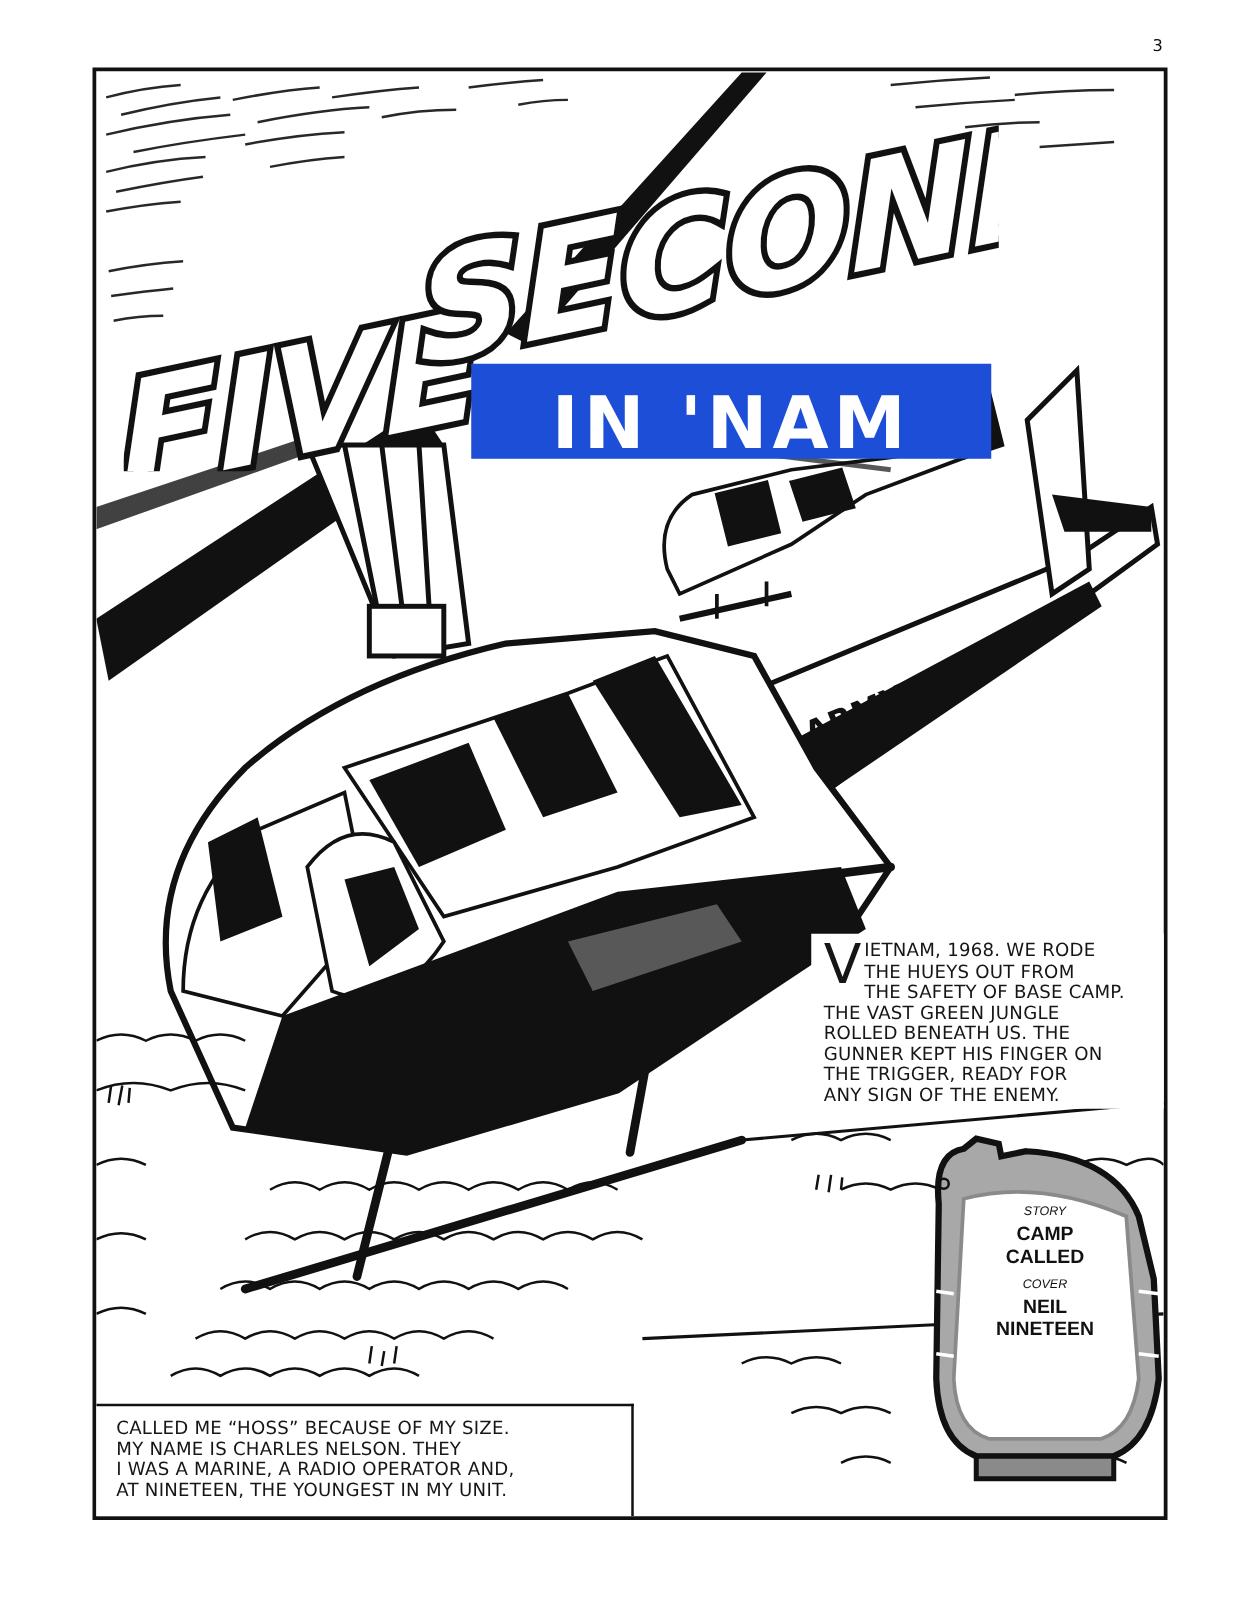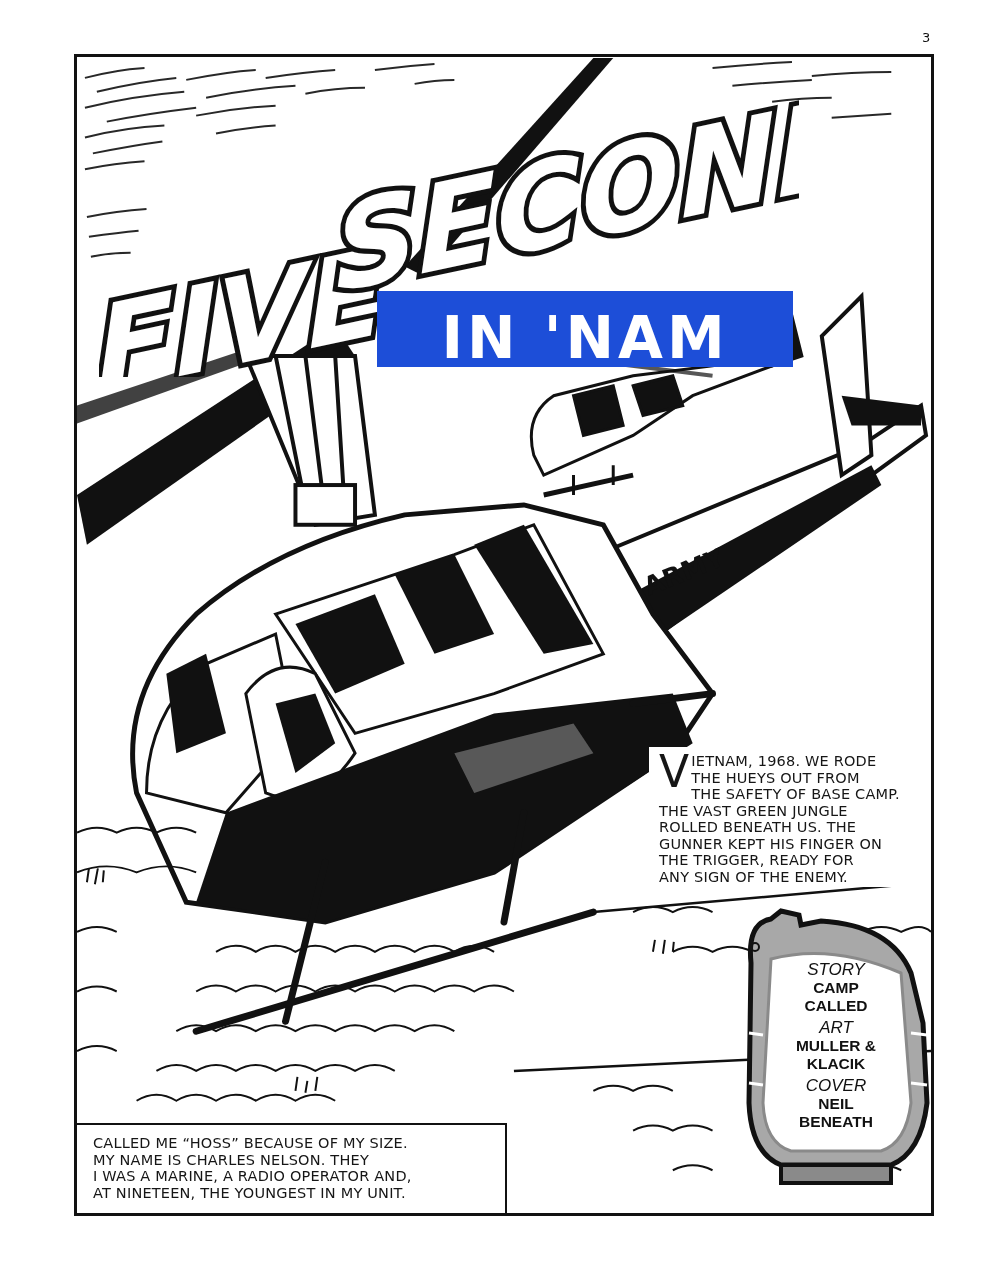--- a/index.html
+++ b/index.html
@@ -45,21 +45,21 @@
   }
   .cap-line { display: block; white-space: nowrap; }
 
   .credits {
     position: absolute; left: 664px; top: 846px; width: 192px; height: 300px;
   }
   .credits-text {
     position: absolute; left: 10px; top: 58px; width: 170px; text-align: center;
     font-family: "Liberation Sans", sans-serif; color: #111;
   }
-  .credit-role { font-style: italic; font-size: 17px; line-height: 18px; display: block; }
+  .credit-role { font-style: italic; font-size: 10px; line-height: 18px; display: block; }
   .credit-name { font-weight: bold; font-size: 15.5px; line-height: 18px; display: block; }
   .credit-block { margin-bottom: 4px; }
 </style>
 </head>
 <body>
 
 <div class="page-number">3</div>
 
 <div class="panel">
 
@@ -181,24 +181,19 @@
       <rect x="40" y="262" width="110" height="18" fill="#8a8a8a" stroke="#111" stroke-width="4"></rect>
       <path d="M170 130 L186 132 M170 180 L186 182 M8 130 L22 132 M8 180 L22 182" stroke="#fff" stroke-width="3"></path>
     </svg>
     <div class="credits-text">
       <div class="credit-block">
         <span class="credit-role">STORY</span>
         <span class="credit-name">CAMP</span>
         <span class="credit-name">CALLED</span>
       </div>
       <div class="credit-block">
-        <span class="credit-role">ART</span>
-        <span class="credit-name">MULLER &amp;</span>
-        <span class="credit-name">KLACIK</span>
-      </div>
-      <div class="credit-block">
         <span class="credit-role">COVER</span>
         <span class="credit-name">NEIL</span>
-        <span class="credit-name">BENEATH</span>
+        <span class="credit-name">NINETEEN</span>
       </div>
     </div>
   </div>
 </div>
 
 </body></html>

